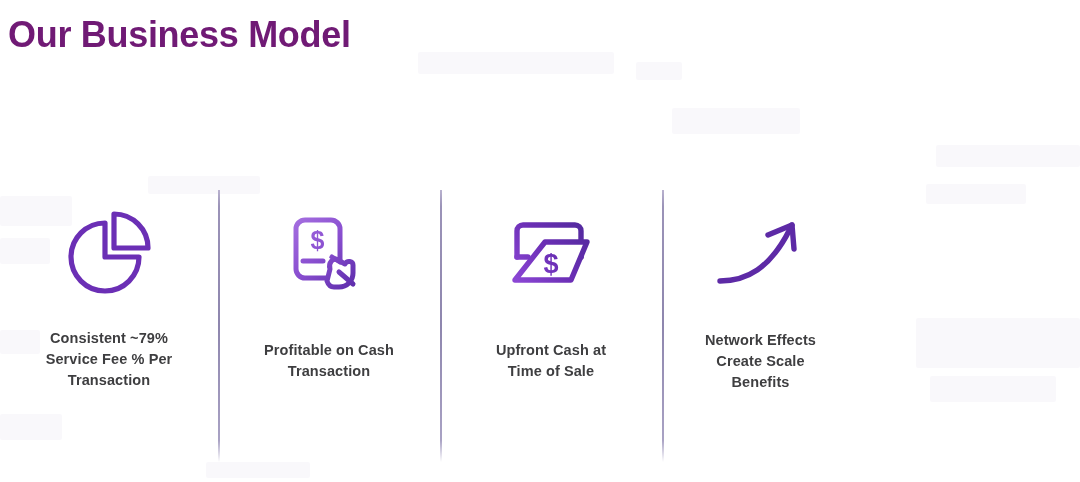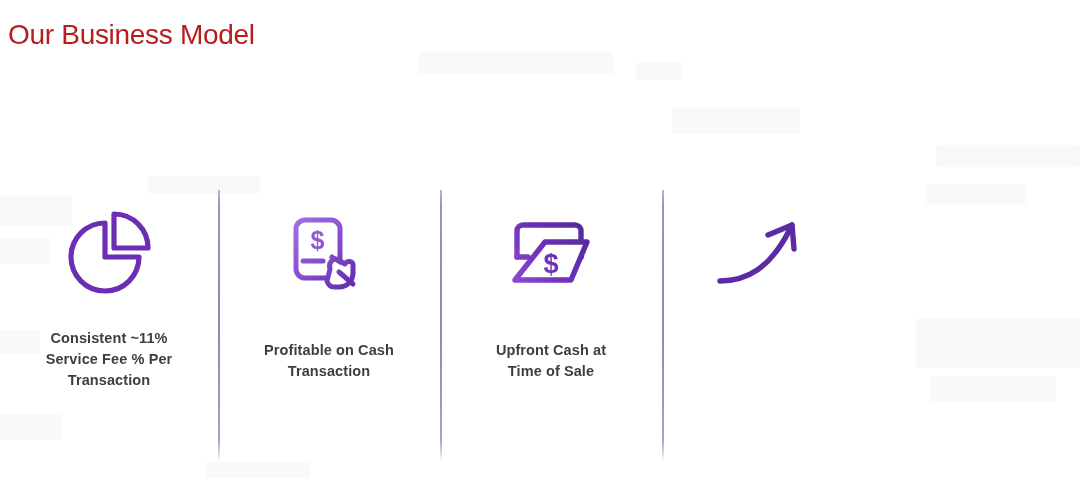--- a/index.html
+++ b/index.html
@@ -42,23 +42,23 @@
   .g10{ left: 930px; top: 376px; width: 126px; height: 26px; }
   .g11{ left: 206px; top: 462px; width: 104px; height: 16px; }
   .g12{ left: 148px; top: 176px; width: 112px; height: 18px; }
   .g13{ left: 636px; top: 62px;  width: 46px;  height: 18px; }
 
   
   .page-title {
     position: absolute;
     left: 8px;
     top: 12px;
-    font-size: 28px;
-    font-weight: normal;
-    color: #b91c1c;
+    font-size: 36px;
+    font-weight: bold;
+    color: #701a75;
     letter-spacing: -0.3px;
     line-height: 46px;
     z-index: 3;
     white-space: nowrap;
   }
 
   
   .pillars {
     position: absolute;
     left: 0;
@@ -144,21 +144,21 @@
 
   <div class="pillar c1">
     <div class="icon-box">
       <svg width="104" height="92" viewBox="0 0 104 92" fill="none">
 
         <path d="M48 14 L48 48 L82 48 A34 34 0 1 1 48 14 Z" stroke="#6b2fb5" stroke-width="5.2" stroke-linejoin="round" stroke-linecap="round" fill="none"></path>
 
         <path d="M57 5 L57 39 L91 39 A34 34 0 0 0 57 5 Z" stroke="#6b2fb5" stroke-width="5.2" stroke-linejoin="round" stroke-linecap="round" fill="none"></path>
       </svg>
     </div>
-    <div class="pillar-label">Consistent ~11%
+    <div class="pillar-label">Consistent ~79%
 Service Fee % Per
 Transaction</div>
   </div>
 
   <div class="pillar c2">
     <div class="divider"></div>
     <div class="icon-box">
       <svg width="84" height="84" viewBox="0 0 84 84" fill="none">
         <defs>
           <linearGradient id="gradReceipt" x1="6" y1="6" x2="74" y2="74" gradientUnits="userSpaceOnUse">
@@ -217,15 +217,18 @@
     <div class="divider"></div>
     <div class="icon-box">
       <svg width="94" height="84" viewBox="0 0 94 84" fill="none">
 
         <path d="M6 68 C32 68 56 56 76 16" stroke="#5d2aa6" stroke-width="5.4" stroke-linecap="round" fill="none"></path>
 
         <path d="M54 22 L78 12" stroke="#5d2aa6" stroke-width="5.4" stroke-linecap="round"></path>
         <path d="M80 36 L78 12" stroke="#5d2aa6" stroke-width="5.4" stroke-linecap="round"></path>
       </svg>
     </div>
+    <div class="pillar-label">Network Effects
+Create Scale
+Benefits</div>
   </div>
 
 </div>
 
 </body></html>

